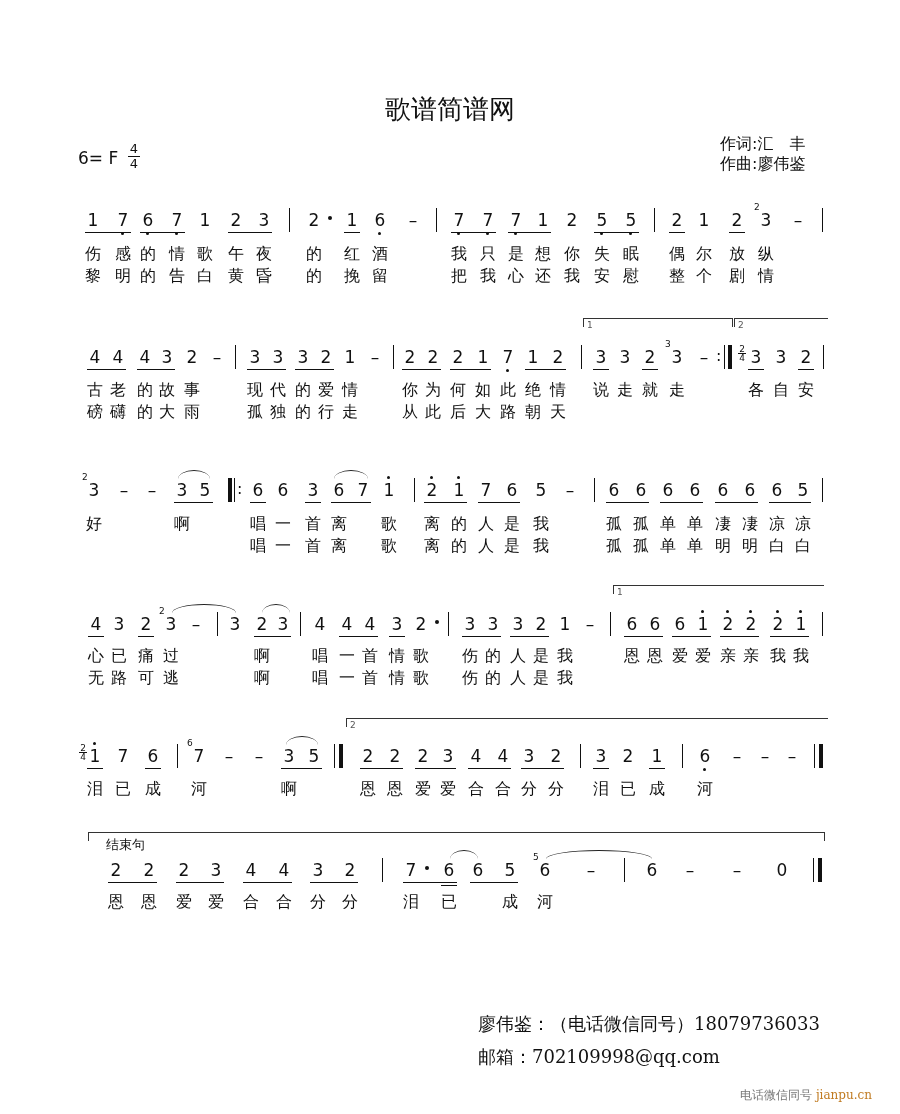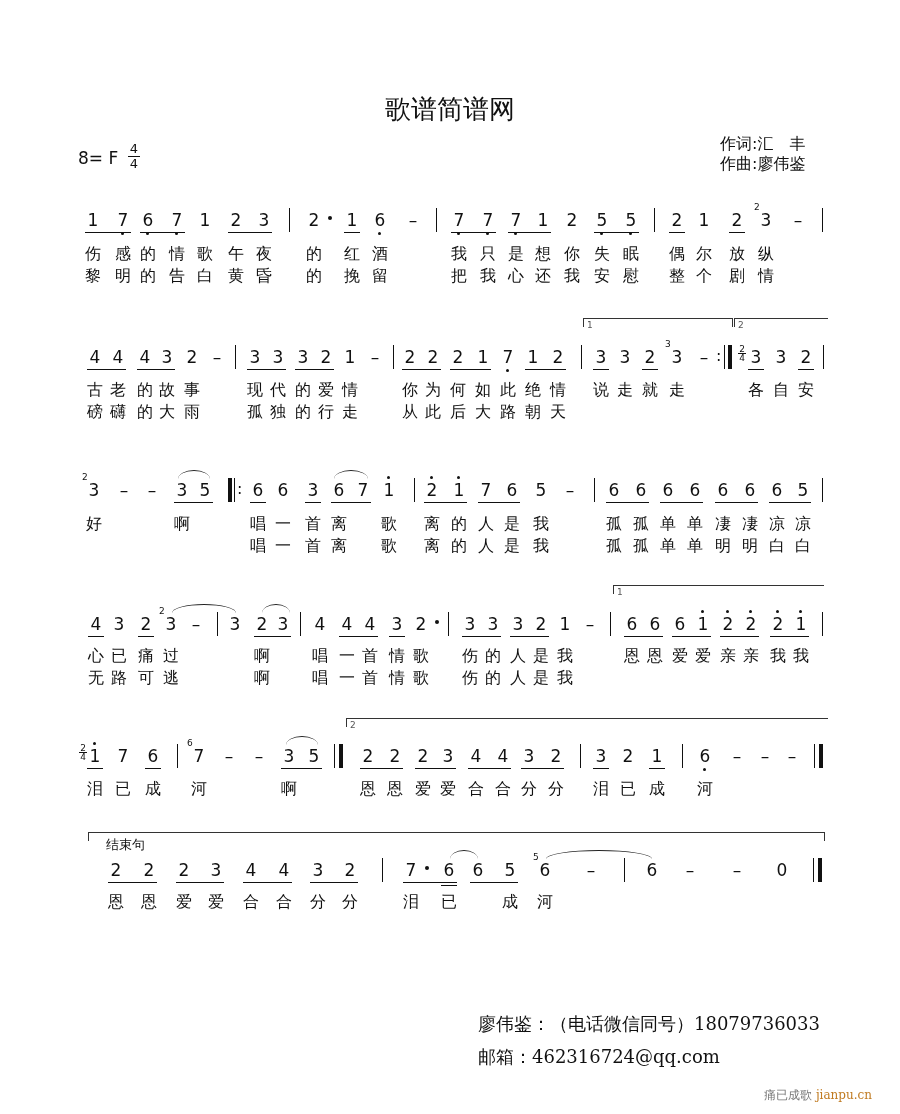--- a/index.html
+++ b/index.html
@@ -27,21 +27,21 @@
   .ts24 { position:absolute; font-size:9px; line-height:8px; text-align:center; width:8px; }
   .footer { left:478px; font-size:18px; font-family:"DejaVu Serif", serif; }
   .watermark { right:28px; top:1087px; font-size:12px; color:#777; font-family:"DejaVu Serif", serif; }
   .watermark span { color:#c07a20; }
   .section-label { font-size:13px; }
 </style>
 </head>
 <body>
 
 <div class="abs title">歌谱简谱网</div>
-<div class="abs key">8= F</div>
+<div class="abs key">6= F</div>
 <div class="abs timesig">
   <div>4</div>
   <div class="frac-line"></div>
   <div>4</div>
 </div>
 <div class="abs credits">
   <div>作词:汇　丰</div>
   <div>作曲:廖伟鉴</div>
 </div>
 
@@ -490,14 +490,14 @@
     <div class="lyr" style="left: 284px; top: 892px;">合</div>
     <div class="lyr" style="left: 318px; top: 892px;">分</div>
     <div class="lyr" style="left: 350px; top: 892px;">分</div>
     <div class="lyr" style="left: 411px; top: 892px;">泪</div>
     <div class="lyr" style="left: 449px; top: 892px;">已</div>
     <div class="lyr" style="left: 510px; top: 892px;">成</div>
     <div class="lyr" style="left: 545px; top: 892px;">河</div>
   </div>
 
 <div class="abs footer" style="top:1012px;">廖伟鉴：（电话微信同号）18079736033</div>
-<div class="abs footer" style="top:1045px;">邮箱：462316724@qq.com</div>
-<div class="abs watermark"><b style="font-weight:normal">痛已成歌</b> <span>jianpu.cn</span></div>
+<div class="abs footer" style="top:1045px;">邮箱：702109998@qq.com</div>
+<div class="abs watermark"><b style="font-weight:normal">电话微信同号</b> <span>jianpu.cn</span></div>
 
 </body></html>

